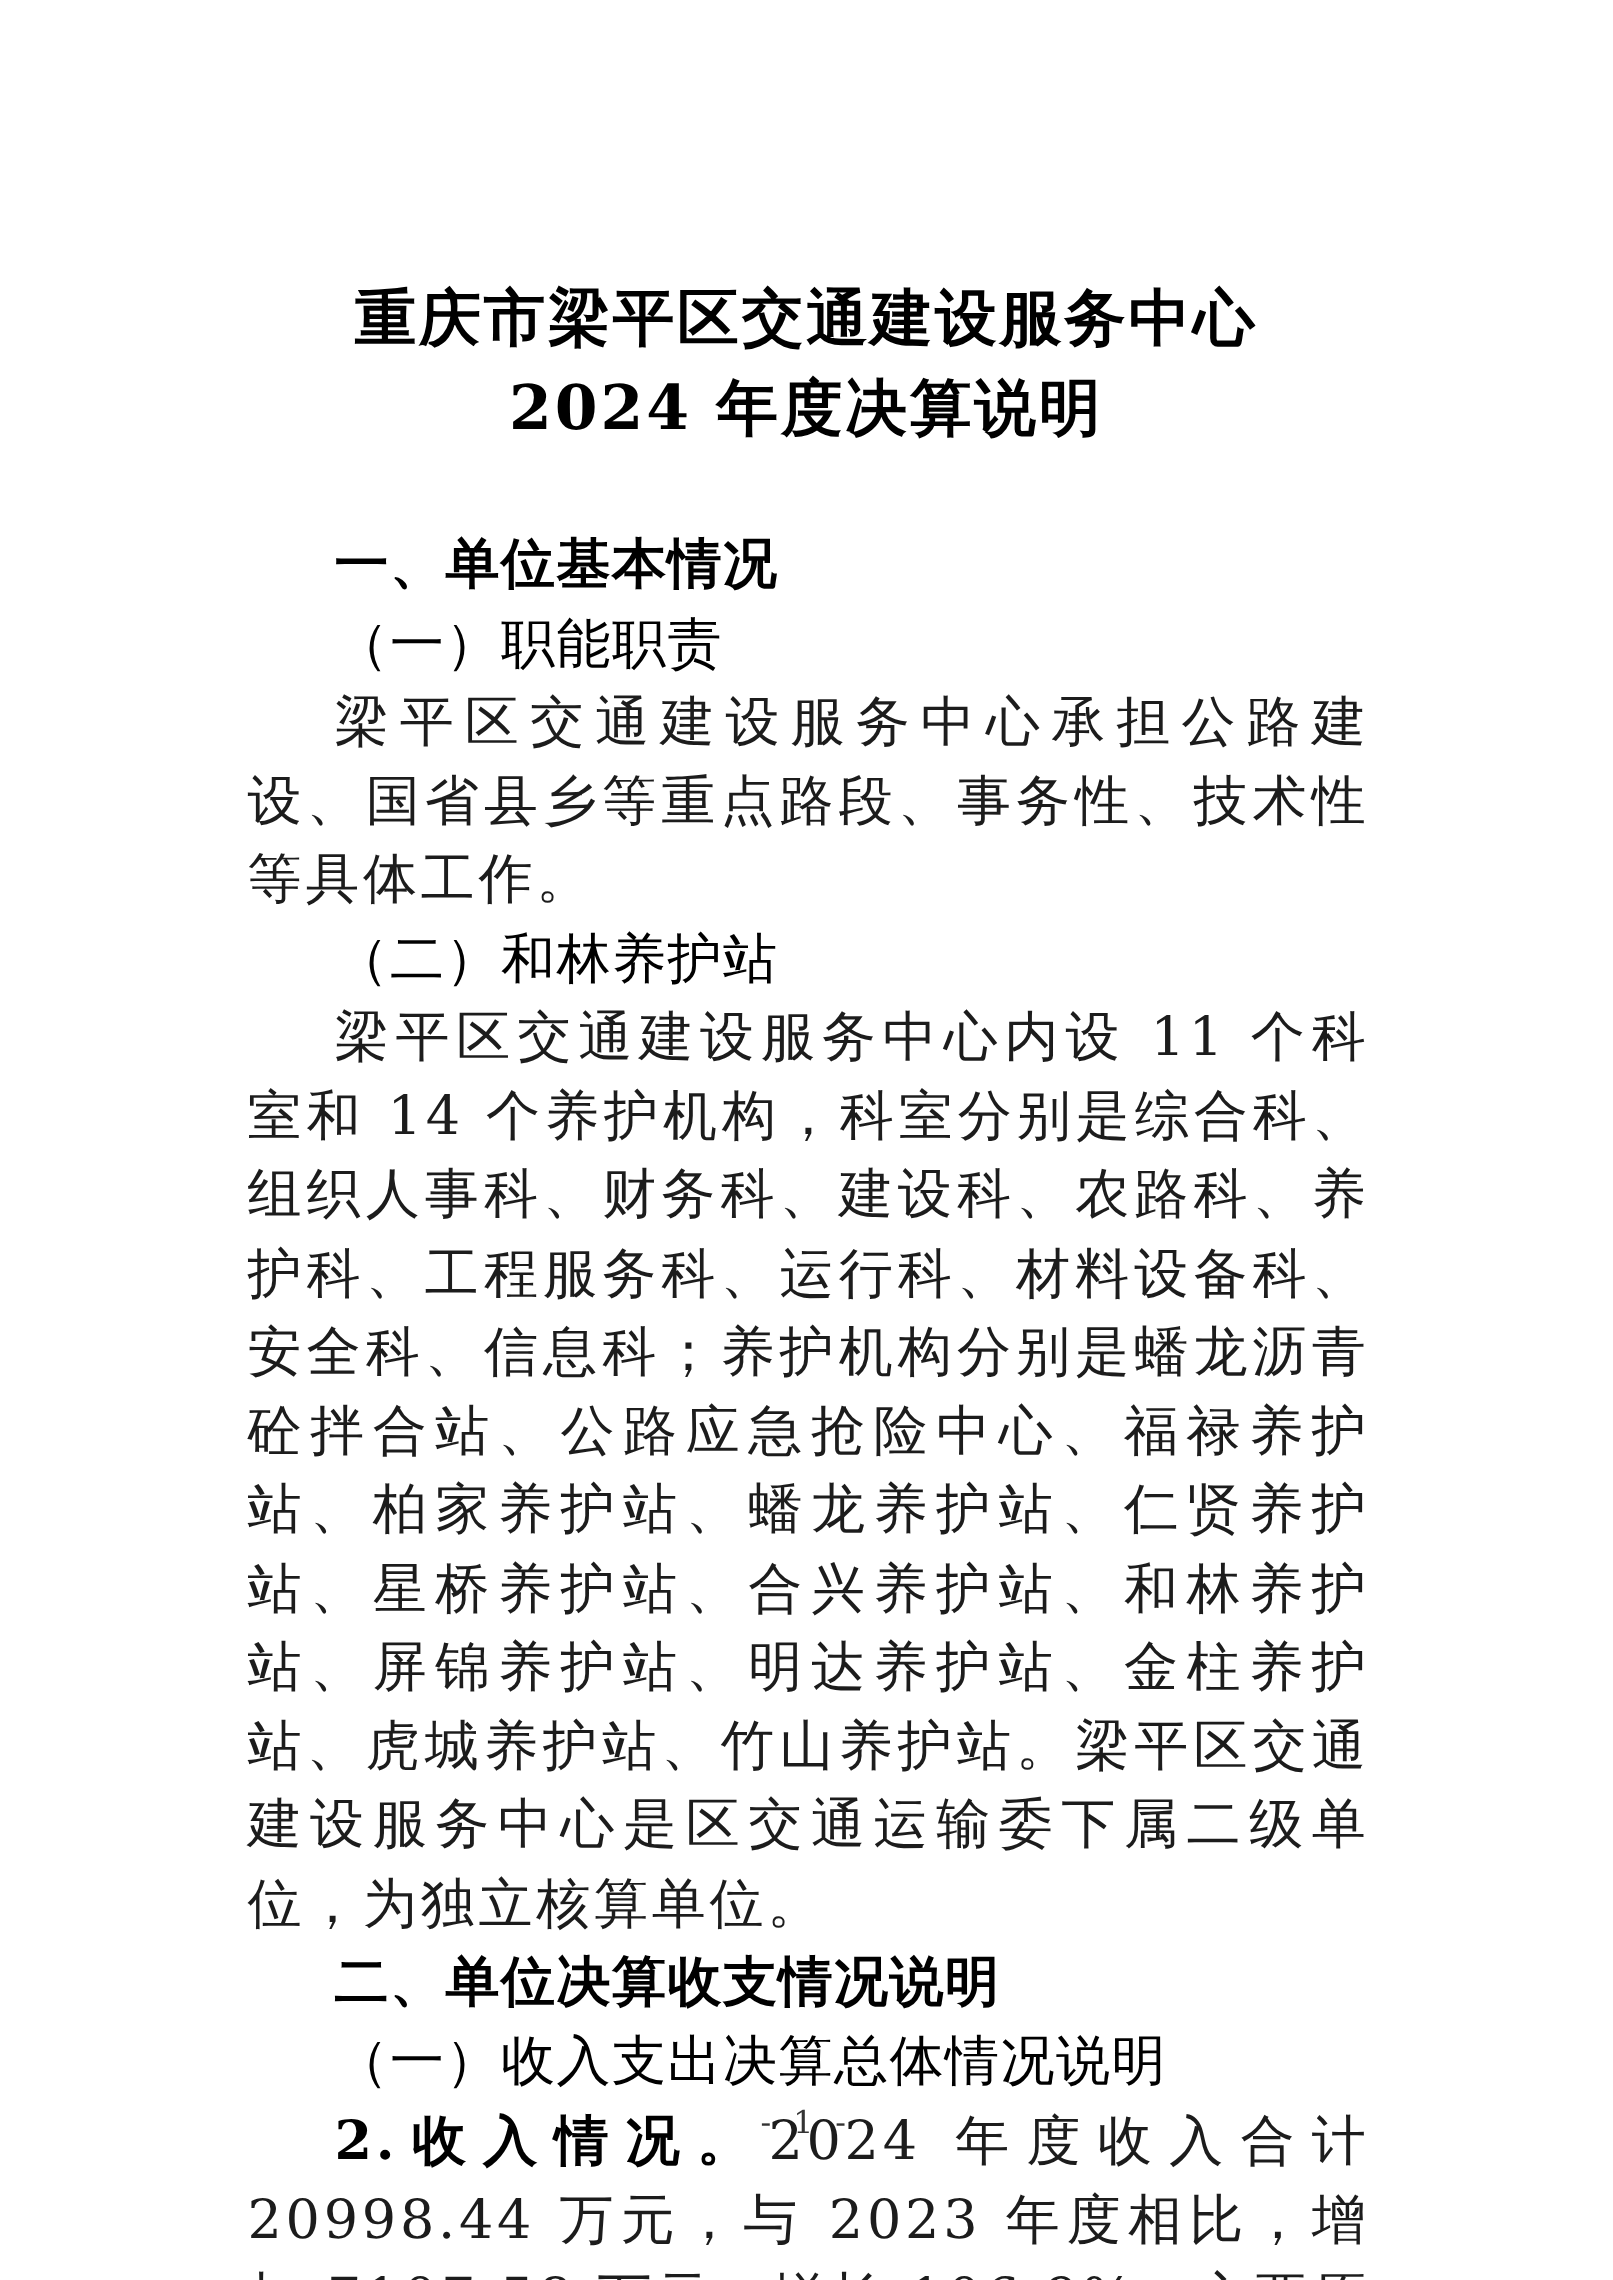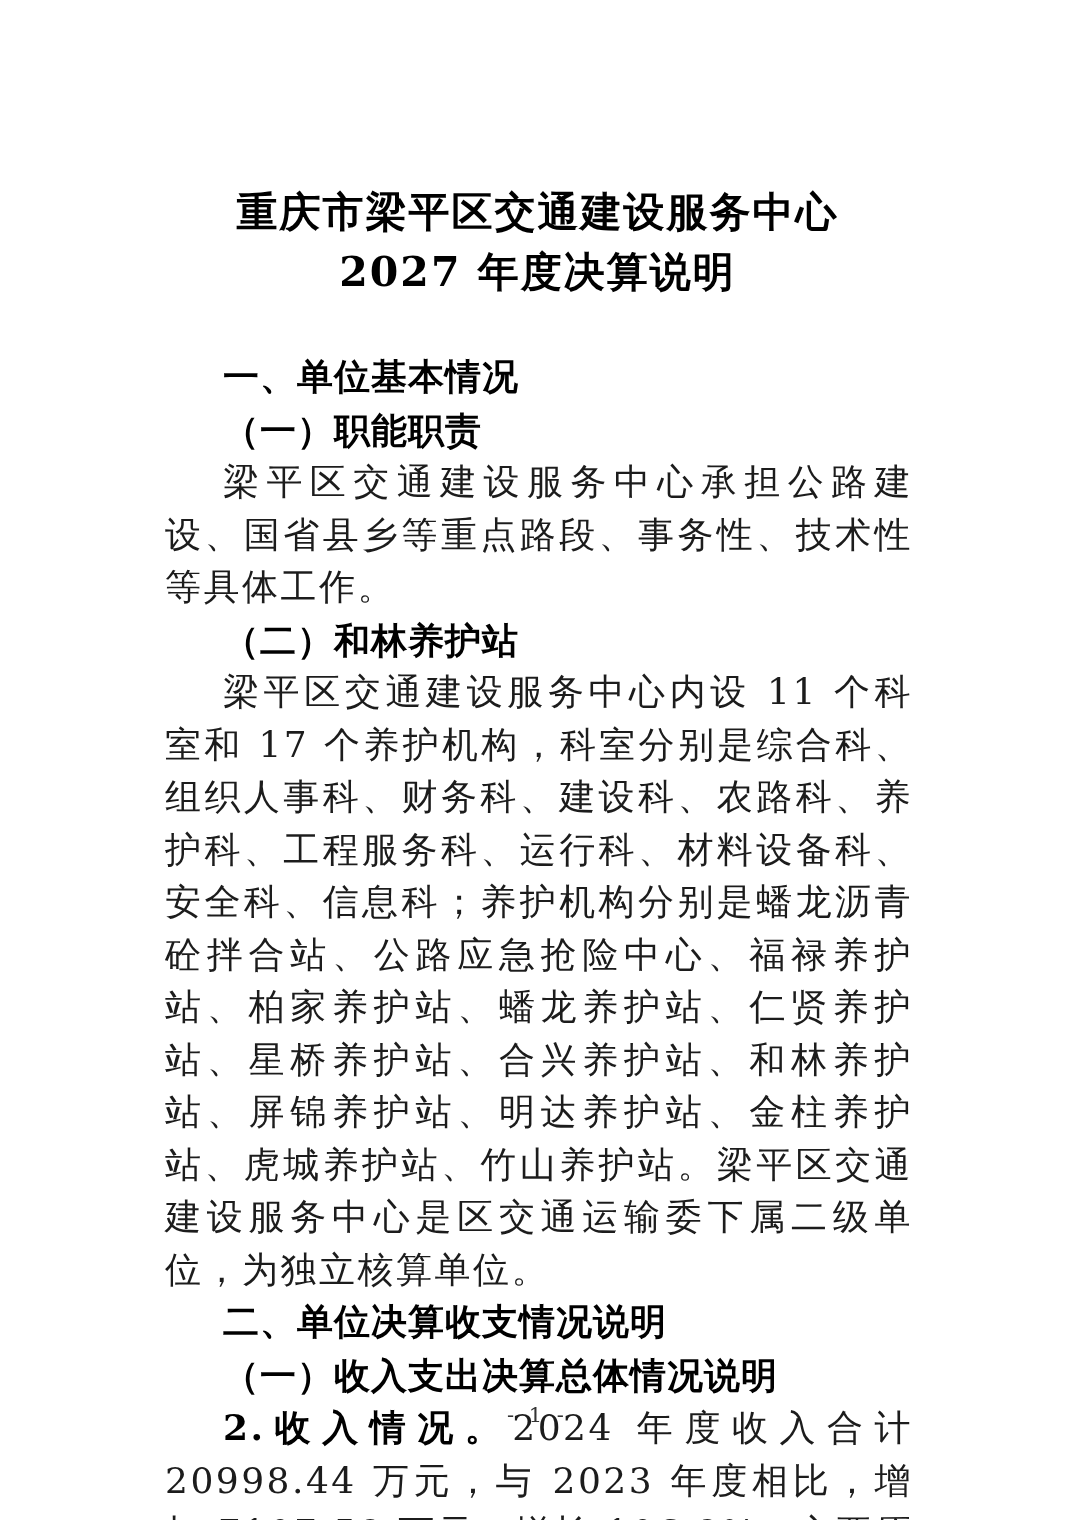--- a/index.html
+++ b/index.html
@@ -47,21 +47,21 @@
     text-indent: 58px;
   }
   .h-black {
     font-family: "DejaVu Sans", "Liberation Sans", sans-serif;
     font-weight: bold;
     color: #000000;
     letter-spacing: 1px;
   }
   .h-kai {
     font-family: "DejaVu Serif", "Liberation Serif", serif;
-    font-weight: bold;
+    font-weight: normal;
     color: #000000;
     letter-spacing: 1px;
   }
   .para {
     font-weight: normal;
     letter-spacing: 2.5px;
     color: #1c1c1c;
   }
   .para .lead {
     font-weight: bold;
@@ -79,34 +79,34 @@
     letter-spacing: 4px;
   }
 </style>
 </head>
 <body>
 
 <div class="page">
 
   <div class="doc-title">
     <div>重庆市梁平区交通建设服务中心</div>
-    <div>2027 年度决算说明</div>
+    <div>2024 年度决算说明</div>
   </div>
 
   <div class="doc-body">
 
     <h2 class="h-black">一、单位基本情况</h2>
 
     <h3 class="h-kai">（一）职能职责</h3>
 
     <p class="para">梁平区交通建设服务中心承担公路建设、国省县乡等重点路段、事务性、技术性等具体工作。</p>
 
     <h3 class="h-kai">（二）和林养护站</h3>
 
-    <p class="para">梁平区交通建设服务中心内设 11 个科室和 17 个养护机构，科室分别是综合科、组织人事科、财务科、建设科、农路科、养护科、工程服务科、运行科、材料设备科、安全科、信息科；养护机构分别是蟠龙沥青砼拌合站、公路应急抢险中心、福禄养护站、柏家养护站、蟠龙养护站、仁贤养护站、星桥养护站、合兴养护站、和林养护站、屏锦养护站、明达养护站、金柱养护站、虎城养护站、竹山养护站。梁平区交通建设服务中心是区交通运输委下属二级单位，为独立核算单位。</p>
+    <p class="para">梁平区交通建设服务中心内设 11 个科室和 14 个养护机构，科室分别是综合科、组织人事科、财务科、建设科、农路科、养护科、工程服务科、运行科、材料设备科、安全科、信息科；养护机构分别是蟠龙沥青砼拌合站、公路应急抢险中心、福禄养护站、柏家养护站、蟠龙养护站、仁贤养护站、星桥养护站、合兴养护站、和林养护站、屏锦养护站、明达养护站、金柱养护站、虎城养护站、竹山养护站。梁平区交通建设服务中心是区交通运输委下属二级单位，为独立核算单位。</p>
 
     <h2 class="h-black">二、单位决算收支情况说明</h2>
 
     <h3 class="h-kai">（一）收入支出决算总体情况说明</h3>
 
     <p class="para"><span class="lead">2.收入情况。</span><span>2024 年度收入合计 20998.44 万元，与 2023 年度相比，增加 7107.58 万元，增长 106.9%，主要原因是增加了普通省道和农村公路“以奖代补”、国省县乡等重点路段</span></p>
 
   </div>
 
   <div class="page-footer">- 1 -</div>

